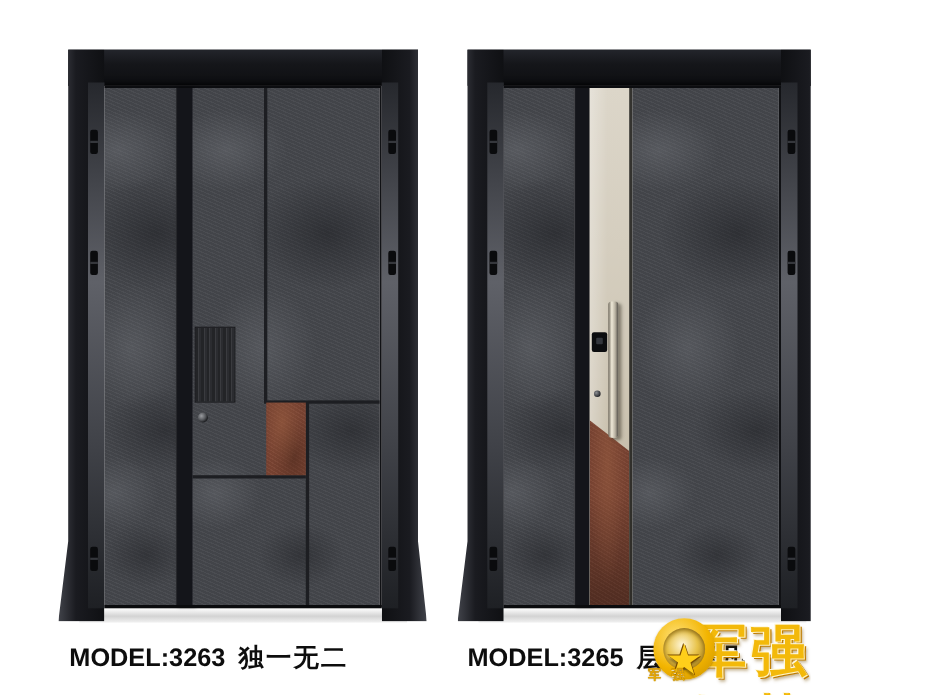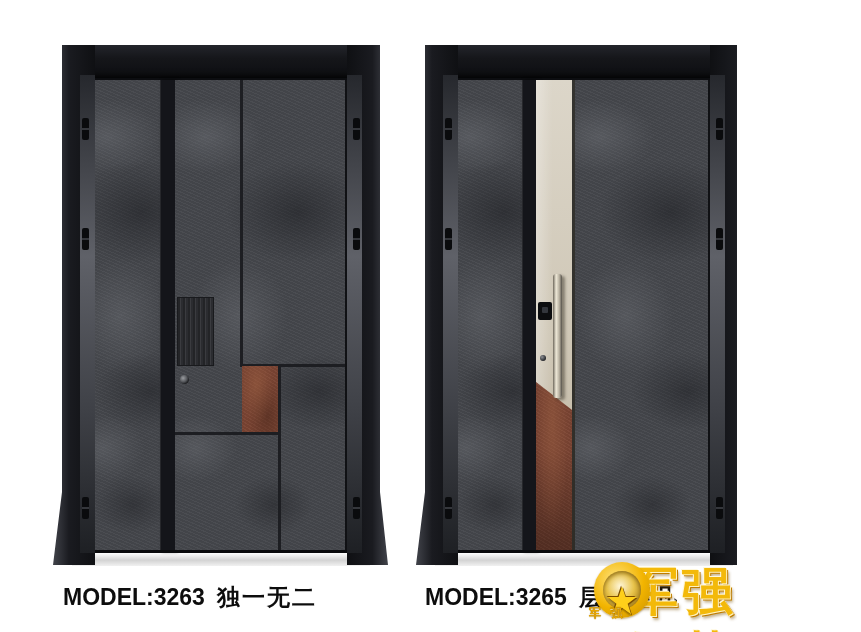--- a/index.html
+++ b/index.html
@@ -1,17 +1,17 @@
 <!DOCTYPE html>
 <html><head>
 <meta charset="utf-8">
 <style>
   html,body{margin:0;padding:0;background:#fff;}
   .canvas{position:relative;width:737px;height:632px;background:#ffffff;overflow:hidden;
-          font-family:"Liberation Sans","DejaVu Sans",sans-serif;}
+          font-family:"Liberation Sans","DejaVu Sans",sans-serif;text-align:center;}
 
   
   .door-unit{position:absolute;width:318px;height:520px;}
   .frame-top{position:absolute;left:0;top:0;width:318px;height:33px;z-index:1;
      background:linear-gradient(180deg,#23252b 0%,#15161a 40%,#0d0e11 100%);
      box-shadow:inset 0 -5px 7px -4px #000;}
   .jamb{position:absolute;top:0;height:520px;z-index:2;}
   .jamb-left{left:-9px;width:42px;
      background:linear-gradient(90deg,#41434a 0%,#1a1b20 38%,#0f1013 100%);
      clip-path:polygon(9px 0,42px 0,42px 520px,0 520px,9px 447px);}

